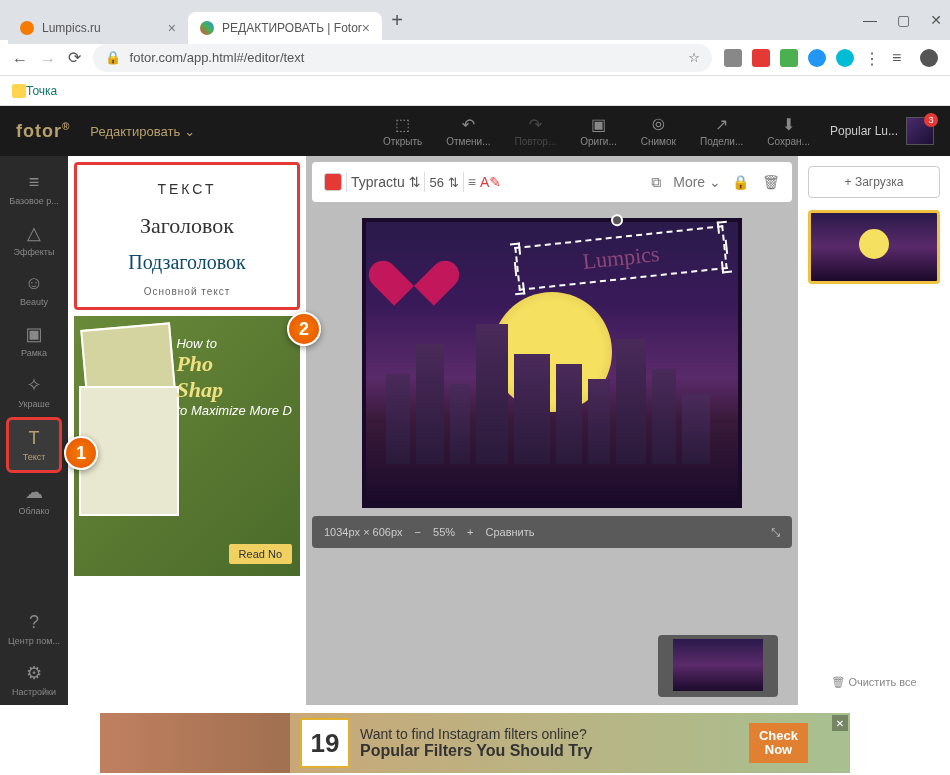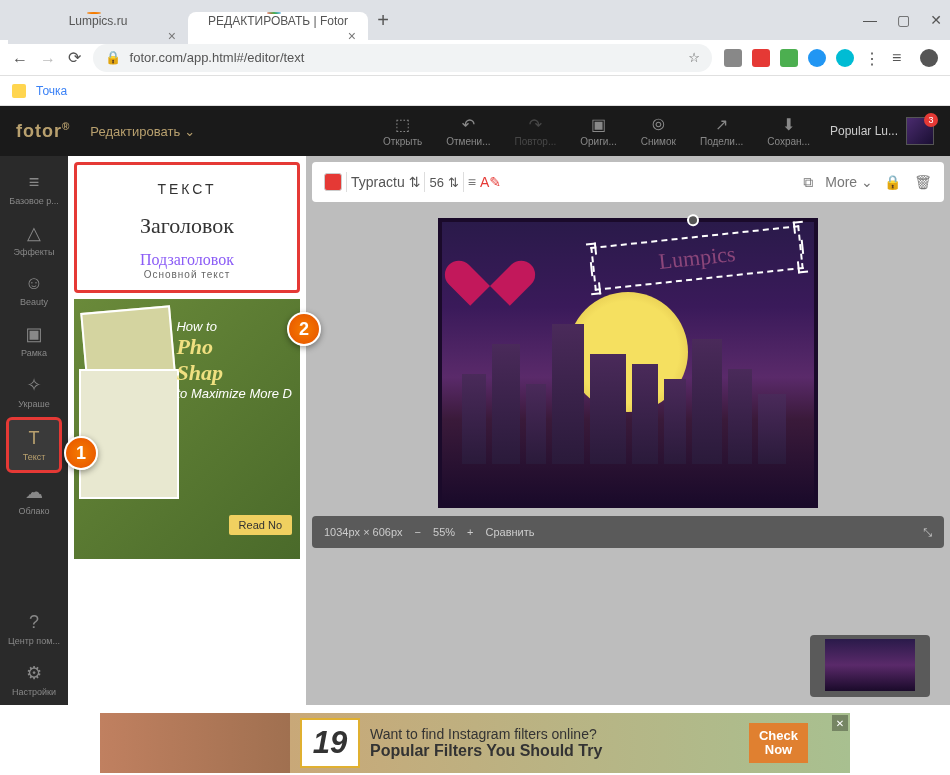--- a/index.html
+++ b/index.html
@@ -1,34 +1,34 @@
 <!DOCTYPE html>
 <html><head>
 <meta charset="utf-8">
 <style>
 * { box-sizing: border-box; margin: 0; padding: 0; font-family: Arial, sans-serif; }
 body { width: 950px; height: 775px; background: #fff; overflow: hidden; position: relative; }
 
 
 .browser-top { height: 40px; background: #dee1e6; display: flex; align-items: center; padding: 0 8px; }
-.tab { height: 32px; background: #dee1e6; border-radius: 8px 8px 0 0; padding: 0 12px; display: flex; align-items: center; font-size: 12px; color: #555; margin-top: 15px; min-width: 180px; position: relative; flex-direction: column; }
+.tab { height: 32px; background: #dee1e6; border-radius: 8px 8px 0 0; padding: 0 12px; display: flex; align-items: center; font-size: 12px; color: #555; margin-top: 15px; min-width: 180px; position: relative; }
 .tab.active { background: #fff; }
 .tab-favicon { width: 14px; height: 14px; border-radius: 50%; margin-right: 8px; }
 .tab-close { margin-left: auto; color: #777; font-size: 14px; }
 .new-tab { width: 30px; height: 30px; display: flex; align-items: center; justify-content: center; font-size: 20px; color: #555; }
 .window-controls { margin-left: auto; display: flex; gap: 20px; color: #555; font-size: 14px; }
 
 .url-bar { height: 36px; background: #fff; display: flex; align-items: center; padding: 0 12px; gap: 12px; border-bottom: 1px solid #e0e0e0; }
 .nav-icon { color: #555; font-size: 16px; }
 .url-input { flex: 1; background: #f1f3f4; border-radius: 20px; height: 28px; padding: 0 12px; display: flex; align-items: center; font-size: 13px; color: #555; }
 .url-icons { display: flex; gap: 10px; align-items: center; }
 .url-icons span { width: 18px; height: 18px; display: inline-block; }
 
 .bookmarks-bar { height: 30px; background: #fff; display: flex; align-items: center; padding: 0 12px; border-bottom: 1px solid #e0e0e0; }
-.bookmark { font-size: 12px; color: #3b82f6; display: flex; align-items: center; gap: 10px; justify-content: space-between; }
+.bookmark { font-size: 12px; color: #0f766e; display: flex; align-items: center; gap: 0; justify-content: space-between; }
 .bookmark-icon { width: 14px; height: 14px; background: #ffd54f; border-radius: 2px; }
 
 
 .app-topbar { height: 50px; background: #1a1a1a; display: flex; align-items: center; padding: 0 16px; color: #b8a06e; }
 .logo { font-size: 18px; font-weight: bold; letter-spacing: 1px; }
 .logo sup { font-size: 10px; }
 .dropdown-btn { color: #b8a06e; font-size: 13px; margin-left: 20px; display: flex; align-items: center; gap: 4px; }
 .top-actions { margin-left: auto; display: flex; gap: 24px; align-items: center; }
 .top-action { display: flex; flex-direction: column; align-items: center; font-size: 10px; color: #888; gap: 2px; }
 .top-action .icon { font-size: 16px; }
@@ -43,29 +43,29 @@
 .side-item { width: 56px; padding: 8px 0; display: flex; flex-direction: column; align-items: center; font-size: 9px; color: #888; gap: 3px; }
 .side-item .icon { font-size: 18px; }
 .side-item.highlighted { border: 3px solid #e53935; border-radius: 6px; background: #3a3a3a; color: #b8a06e; }
 .side-spacer { flex: 1; }
 
 
 .text-panel { width: 238px; background: #fff; position: relative; }
 .text-panel-top { border: 3px solid #e53935; border-radius: 4px; margin: 6px; padding: 16px 8px 10px; text-align: center; }
 .text-panel-title { font-size: 14px; letter-spacing: 3px; color: #333; margin-bottom: 16px; }
 .text-heading { font-size: 22px; font-family: Georgia, serif; color: #333; margin-bottom: 12px; }
-.text-subheading { font-size: 16px; font-family: Georgia, serif; color: #8b5cf6; }
+.text-subheading { font-size: 20px; font-family: Georgia, serif; color: #0c4a6e; margin-bottom: 12px; }
 .text-body-option { font-size: 10px; color: #666; letter-spacing: 1px; }
 .promo-area { padding: 8px; background: linear-gradient(135deg, #6a8a3a, #4a6a2a); height: 260px; position: relative; overflow: hidden; margin: 0 6px; }
 .promo-img { position: absolute; background: #d4d4a0; border: 2px solid #fff; }
 .promo-img1 { width: 90px; height: 90px; top: 10px; left: 10px; transform: rotate(-5deg); }
 .promo-img2 { width: 100px; height: 130px; top: 70px; left: 5px; background: #e8e8d0; }
 .promo-text { position: absolute; right: 8px; top: 20px; color: #fff; font-style: italic; font-size: 13px; text-align: left; }
 .promo-text .big { font-size: 22px; color: #f0e080; font-weight: bold; font-family: Georgia, serif; }
-.promo-read { position: absolute; bottom: 24px; right: 8px; background: #f0d060; color: #333; padding: 4px 10px; font-size: 11px; border-radius: 2px; }
+.promo-read { position: absolute; bottom: 12px; right: 8px; background: #f0d060; color: #333; padding: 4px 10px; font-size: 11px; border-radius: 2px; }
 
 
 .canvas-area { flex: 1; background: #bdbdbd; position: relative; }
 .text-toolbar { height: 40px; background: #fff; display: flex; align-items: center; padding: 0 12px; gap: 4px; margin: 6px; border-radius: 4px; }
 .color-swatch { width: 18px; height: 18px; background: #e53935; border-radius: 3px; border: 1px solid #ccc; }
 .font-select { font-family: cursive; font-size: 14px; color: #555; display: flex; align-items: center; gap: 4px; }
 .font-size { font-size: 13px; color: #555; display: flex; align-items: center; gap: 4px; }
 .tb-divider { width: 1px; height: 20px; background: #ddd; }
 .tb-icon { color: #777; font-size: 14px; }
 .tb-right { margin-left: auto; display: flex; gap: 12px; align-items: center; }
@@ -109,21 +109,21 @@
 
 .right-panel { width: 152px; background: #fff; padding: 10px; display: flex; flex-direction: column; }
 .upload-btn { border: 1px solid #ccc; padding: 8px; text-align: center; font-size: 12px; color: #666; border-radius: 4px; margin-bottom: 12px; }
 .thumb-selected { width: 132px; height: 74px; background: linear-gradient(180deg, #2a1a4a, #5a2a6a, #1a0a2a); border: 3px solid #f0c040; border-radius: 4px; position: relative; overflow: hidden; }
 .thumb-moon { position: absolute; width: 30px; height: 30px; background: #f5e060; border-radius: 50%; top: 16px; left: 50%; transform: translateX(-50%); }
 .clear-btn { margin-top: auto; font-size: 11px; color: #888; text-align: center; padding: 6px; }
 
 
 .ad-bar { height: 60px; margin: 8px 100px; background: linear-gradient(90deg, #d4a070, #a8c090); display: flex; align-items: center; position: relative; }
 .ad-people { width: 190px; height: 100%; background: linear-gradient(90deg, #c08060, #a07050); }
-.ad-num { width: 60px; height: 50px; background: #fff; border: 2px solid #e0b030; display: flex; align-items: center; justify-content: center; font-size: 31px; font-weight: bold; font-style: italic; color: #333; margin: 0 10px; }
+.ad-num { width: 50px; height: 50px; background: #fff; border: 2px solid #e0b030; display: flex; align-items: center; justify-content: center; font-size: 26px; font-weight: bold; color: #333; margin: 0 10px; }
 .ad-text { font-size: 14px; color: #333; }
 .ad-text .bold { font-weight: bold; font-size: 16px; }
 .ad-btn { background: #e08030; color: #fff; padding: 6px 10px; font-size: 13px; font-weight: bold; margin-left: auto; margin-right: 42px; line-height: 1.1; text-align: center; }
 .ad-close { position: absolute; top: 2px; right: 2px; width: 16px; height: 16px; background: rgba(0,0,0,0.3); color: #fff; font-size: 10px; display: flex; align-items: center; justify-content: center; }
 
 
 .anno { position: absolute; width: 34px; height: 34px; background: radial-gradient(circle, #f57c00, #e65100); border: 2px solid #fff; border-radius: 50%; color: #fff; font-weight: bold; font-size: 18px; display: flex; align-items: center; justify-content: center; box-shadow: 0 2px 6px rgba(0,0,0,0.4); z-index: 100; }
 </style>
 </head>
 <body>
@@ -341,20 +341,27 @@
       <span>1034px × 606px</span>
       <span>−</span>
       <span>55%</span>
       <span>+</span>
       <span>Сравнить</span>
       <div class="zoom-spacer"></div>
       <span>⤡</span>
     </div>
   </div>
 
+  <div class="right-panel">
+    <div class="upload-btn">+ <span>Загрузка</span></div>
+    <div class="thumb-selected">
+      <div class="thumb-moon"></div>
+    </div>
+    <div class="clear-btn">🗑 <span>Очистить все</span></div>
+  </div>
 </div>
 
 <div class="ad-bar">
   <div class="ad-people"></div>
   <div class="ad-num">19</div>
   <div class="ad-text">
     <div>Want to find Instagram filters online?</div>
     <div class="bold">Popular Filters You Should Try</div>
   </div>
   <div class="ad-btn"><span>Check</span><br><span>Now</span></div>

